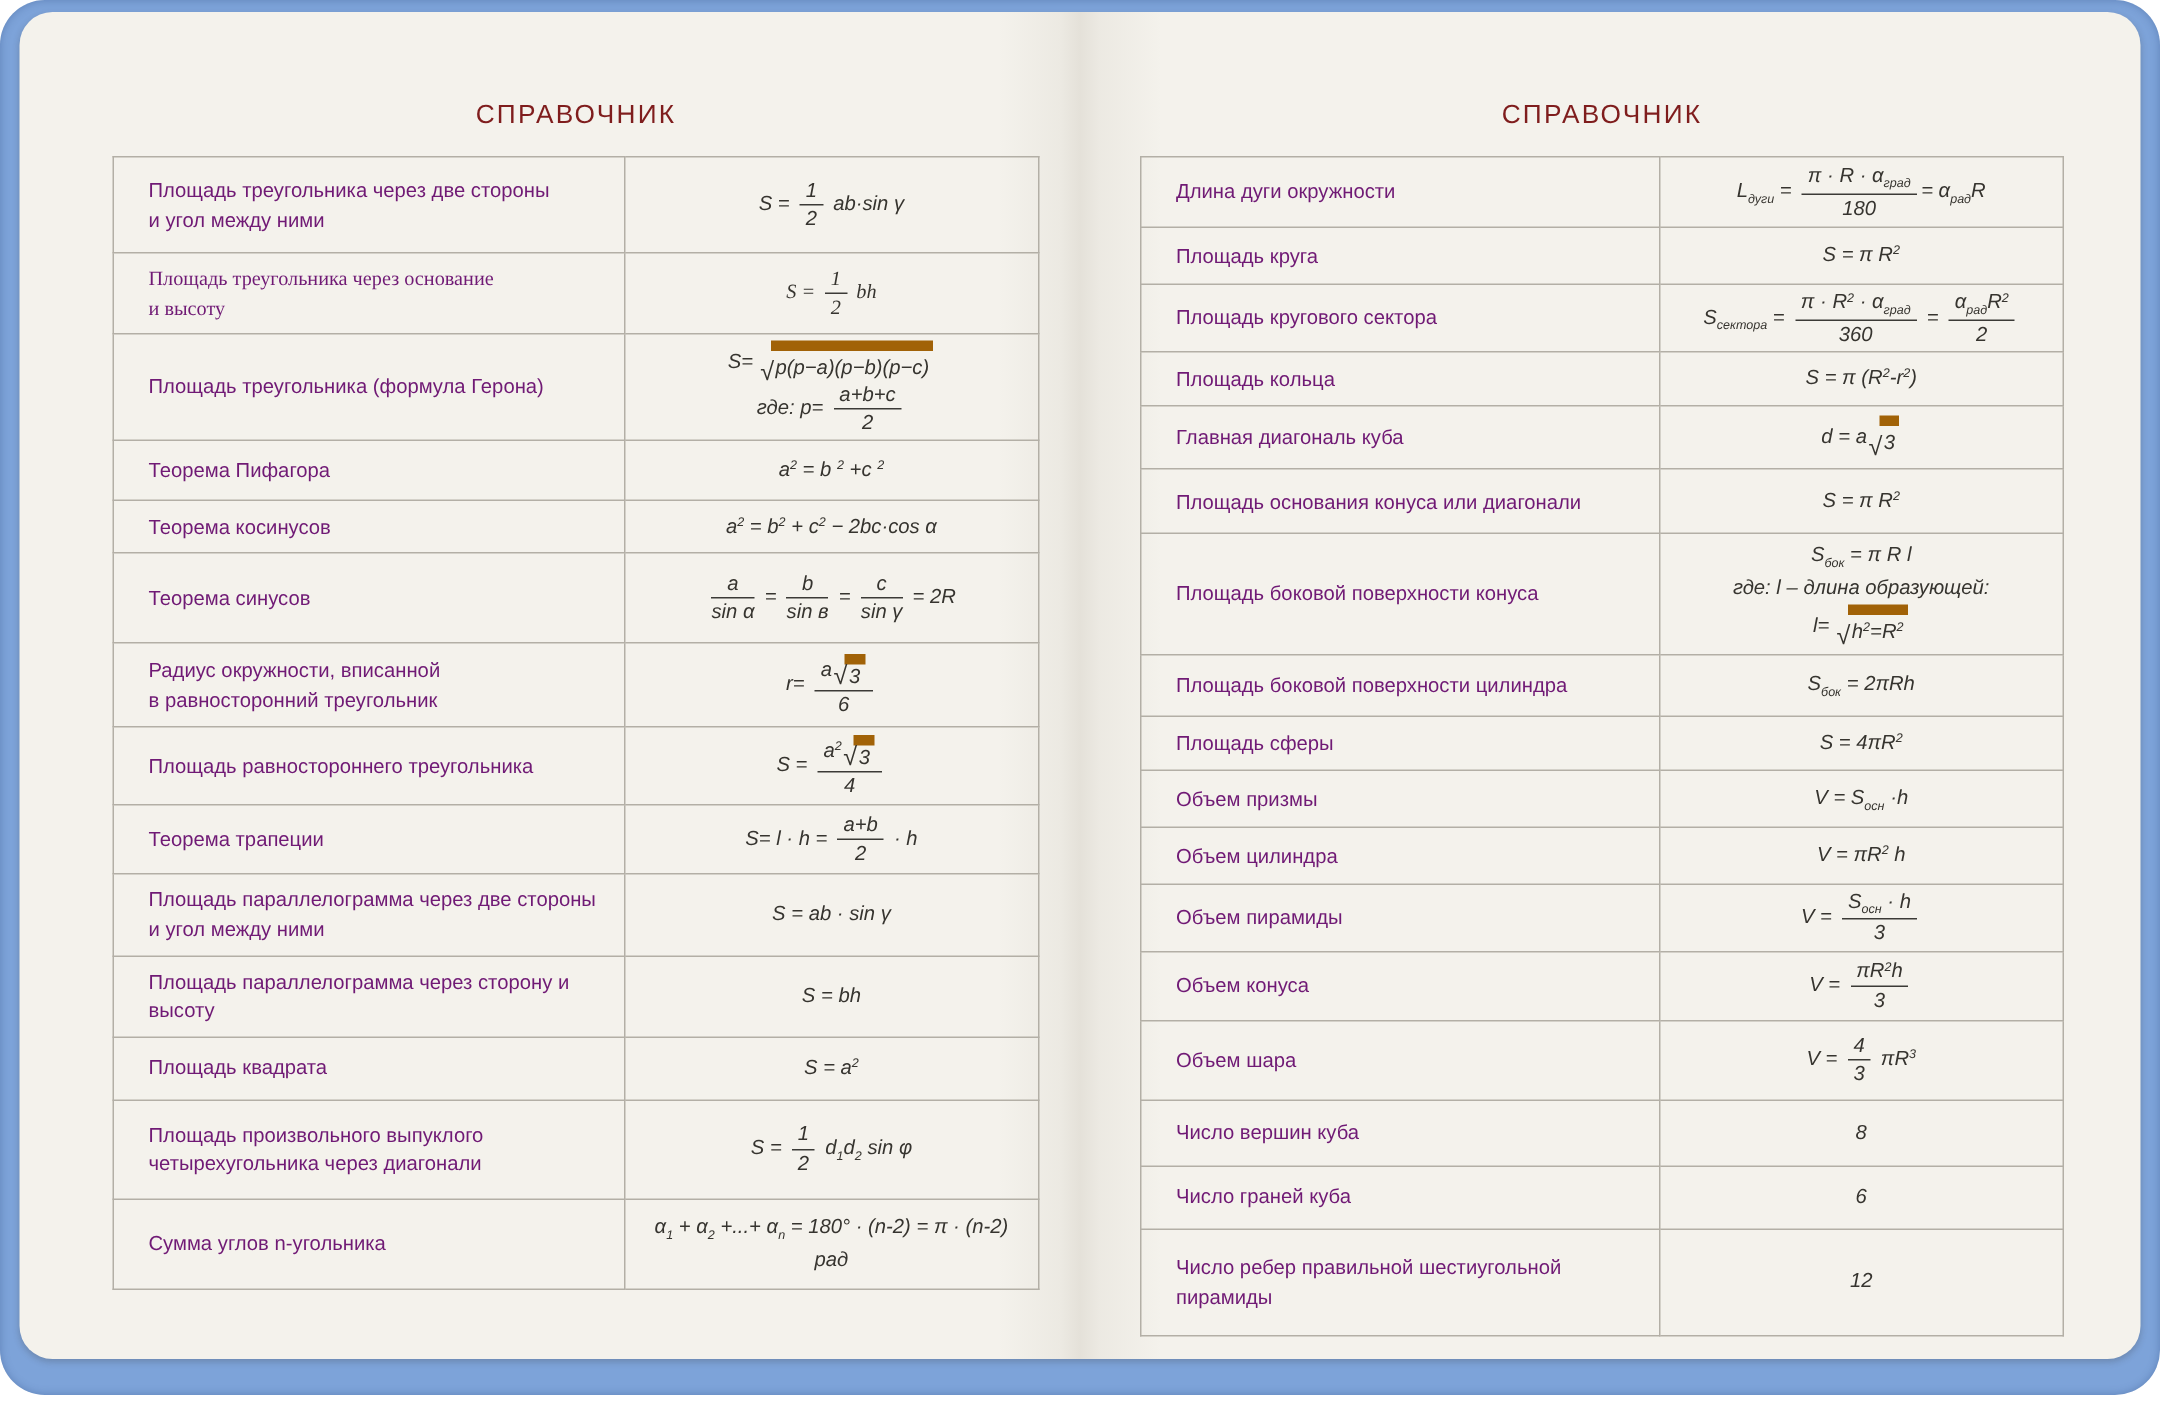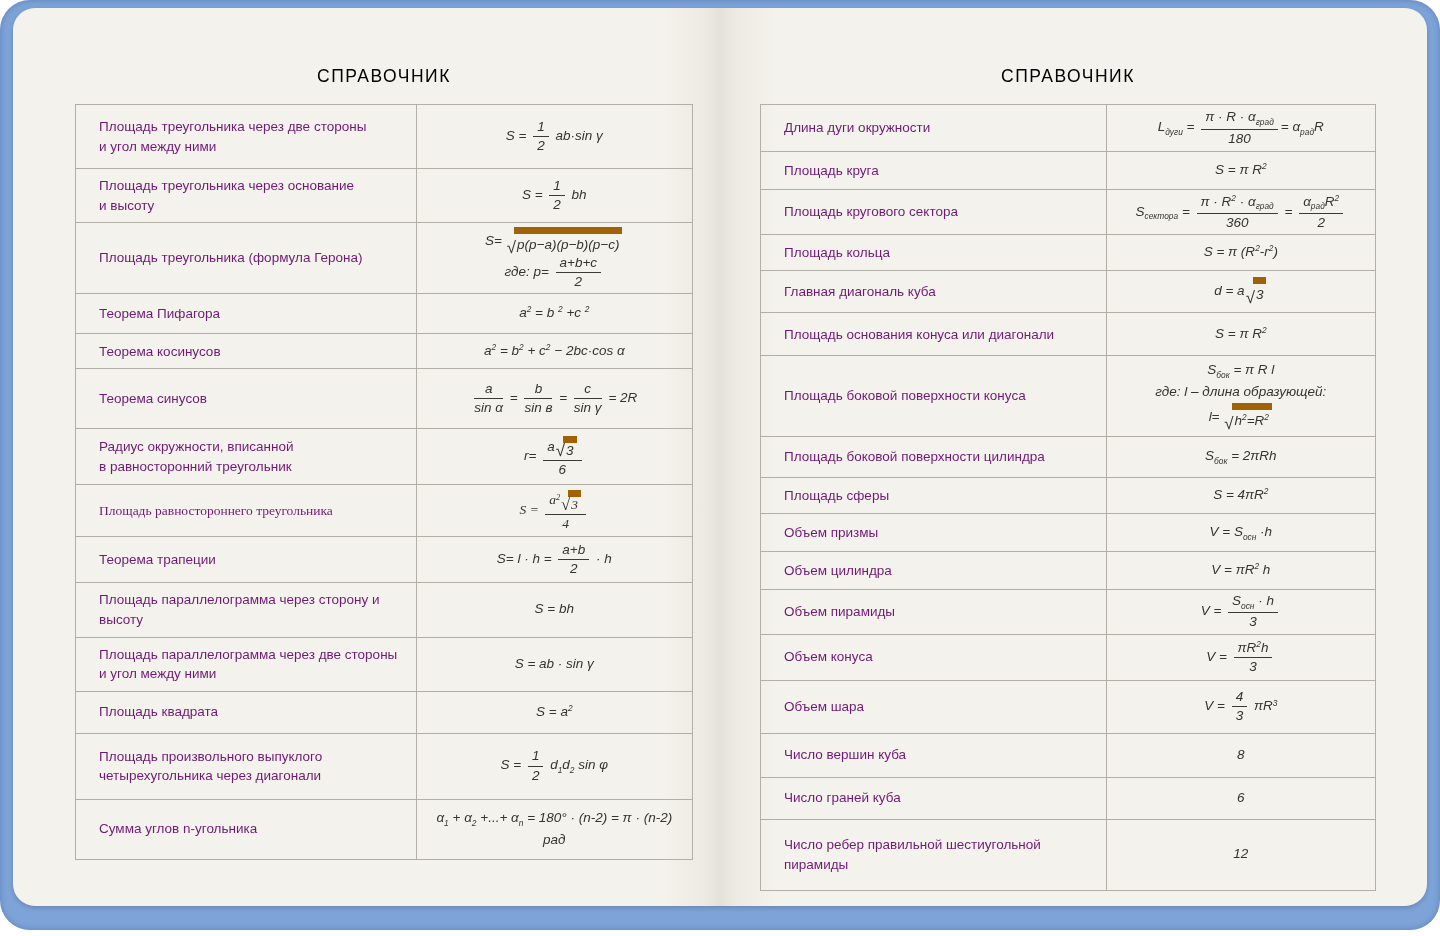--- a/index.html
+++ b/index.html
@@ -40,21 +40,21 @@
   .page {
     position: absolute;
     top: 58px;
   }
   .page.left  { left: 62px;  width: 618px; }
   .page.right { left: 747px; width: 616px; }
   .page-title {
     text-align: center;
     font-size: 17.5px;
     letter-spacing: 1.5px;
-    color: #000000;
+    color: #7f1d1d;
     font-weight: 400;
     margin-bottom: 17px;
   }
   table.ref-table {
     width: 100%;
     border-collapse: collapse;
     background: transparent;
   }
   table.ref-table td {
     border: 1px solid #b3afa6;
@@ -122,21 +122,21 @@
         <colgroup>
             <col style="width:55.2%">
             <col style="width:44.8%">
           </colgroup>
         <tbody>
             <tr style="height: 64px;">
               <td class="label">Площадь треугольника через две стороны
 и угол между ними</td>
               <td class="formula"><span>S = </span><span class="frac"><span class="num"><span>1</span></span><span class="den"><span>2</span></span></span><span> ab·sin γ</span></td>
             </tr>
-            <tr style="height: 46px;">
+            <tr style="height: 46px; font-family: Liberation Serif, serif;">
               <td class="label">Площадь треугольника через основание
 и высоту</td>
               <td class="formula"><span>S = </span><span class="frac"><span class="num"><span>1</span></span><span class="den"><span>2</span></span></span><span> bh</span></td>
             </tr>
             <tr style="height: 66px;">
               <td class="label">Площадь треугольника (формула Герона)</td>
               <td class="formula"><span>S= </span><span class="sqrt">
                   <span class="rad">√</span>
                   <span class="radicand"><span>p(p−a)(p−b)(p−c)</span></span>
                 </span><br><span>где:  p= </span><span class="frac"><span class="num"><span>a+b+c</span></span><span class="den"><span>2</span></span></span></td>
@@ -154,39 +154,39 @@
               <td class="formula"><span class="frac"><span class="num"><span>a</span></span><span class="den"><span>sin α</span></span></span><span> = </span><span class="frac"><span class="num"><span>b</span></span><span class="den"><span>sin в</span></span></span><span> = </span><span class="frac"><span class="num"><span>c</span></span><span class="den"><span>sin γ</span></span></span><span> = 2R</span></td>
             </tr>
             <tr style="height: 56px;">
               <td class="label">Радиус окружности, вписанной
 в равносторонний треугольник</td>
               <td class="formula"><span>r= </span><span class="frac"><span class="num"><span>a</span><span class="sqrt">
                       <span class="rad">√</span>
                       <span class="radicand"><span>3</span></span>
                     </span></span><span class="den"><span>6</span></span></span></td>
             </tr>
-            <tr style="height: 52px; font-family: Liberation Serif, serif;">
+            <tr style="height: 52px;">
               <td class="label">Площадь равностороннего треугольника</td>
               <td class="formula"><span>S = </span><span class="frac"><span class="num"><span>a</span><sup>2</sup><span class="sqrt">
                       <span class="rad">√</span>
                       <span class="radicand"><span>3</span></span>
                     </span></span><span class="den"><span>4</span></span></span></td>
             </tr>
             <tr style="height: 46px;">
               <td class="label">Теорема трапеции</td>
               <td class="formula"><span>S= l · h = </span><span class="frac"><span class="num"><span>a+b</span></span><span class="den"><span>2</span></span></span><span> · h</span></td>
             </tr>
-            <tr style="height: 42px;">
-              <td class="label">Площадь параллелограмма через сторону и высоту</td>
-              <td class="formula"><span>S = bh</span></td>
-            </tr>
             <tr style="height: 48px;">
               <td class="label">Площадь параллелограмма через две стороны
 и угол между ними</td>
               <td class="formula"><span>S = ab · sin γ</span></td>
+            </tr>
+            <tr style="height: 42px;">
+              <td class="label">Площадь параллелограмма через сторону и высоту</td>
+              <td class="formula"><span>S = bh</span></td>
             </tr>
             <tr style="height: 42px;">
               <td class="label">Площадь квадрата</td>
               <td class="formula"><span>S = a</span><sup>2</sup></td>
             </tr>
             <tr style="height: 66px;">
               <td class="label">Площадь произвольного выпуклого
 четырехугольника через диагонали</td>
               <td class="formula"><span>S = </span><span class="frac"><span class="num"><span>1</span></span><span class="den"><span>2</span></span></span><span> d</span><sub>1</sub><span>d</span><sub>2</sub><span>  sin φ</span></td>
             </tr>

